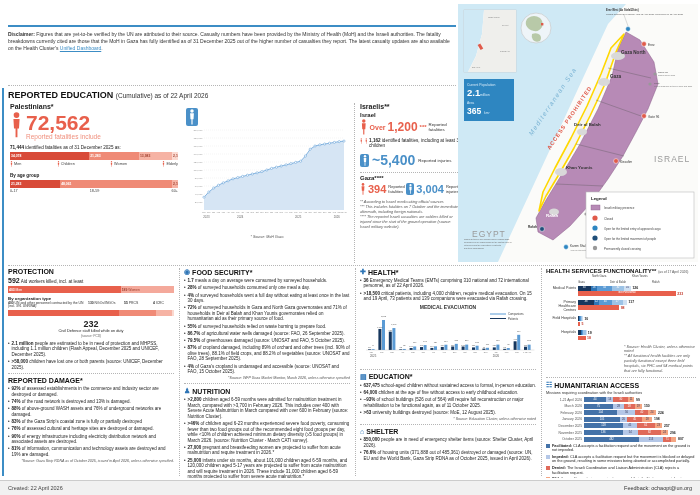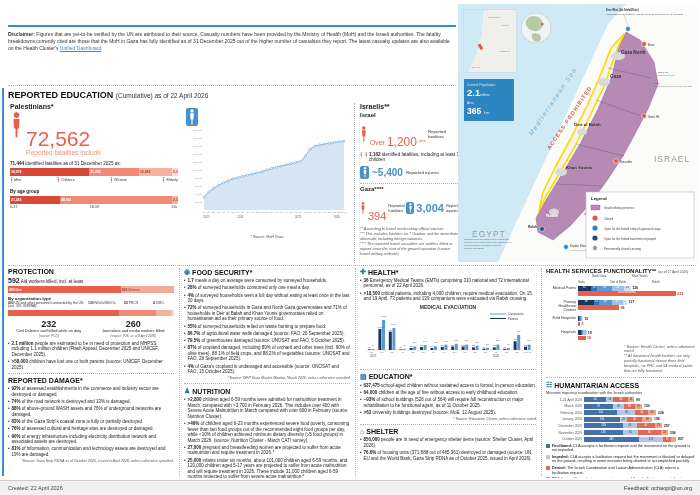--- a/index.html
+++ b/index.html
@@ -11,21 +11,21 @@
   #title{left:8px;top:6px;font-size:16px;font-weight:bold;color:#3c8dc5;letter-spacing:.3px;}
   #title-rule{left:8px;top:25px;width:448px;height:2px;background:#3c8dc5;}
   #datetime{right:5px;top:8px;font-size:6.5px;color:#3c8dc5;font-weight:bold;}
   #disclaimer{left:8px;top:31px;width:446px;font-size:5px;line-height:1.35;color:#333;}
   #disclaimer a{color:#3c8dc5;text-decoration:underline;cursor:pointer;}
   .dotted-h{border-top:1px dotted #b5b5b5;height:0;}
   #accent{left:2px;top:88px;width:2px;height:388px;background:#3c8dc5;}
   
   #cas-head{left:8px;top:90px;font-size:9px;font-weight:bold;color:#111;}
   #cas-head span{font-weight:normal;font-size:6.5px;color:#333;}
-  .big-red{color:#e8604c;font-weight:normal;margin-top:16px;}
+  .big-red{color:#e8604c;font-weight:bold;}
   .big-blue{color:#4a90c8;font-weight:bold;}
   .cap-red{color:#f0907e;}
   .cap-blue{color:#8ab4dc;}
   .stackbar{display:flex;height:8px;width:100%;overflow:hidden;}
   .stackbar .seg{height:100%;font-size:3.4px;color:#fff;white-space:nowrap;padding-left:1px;overflow:visible;line-height:8px;}
   .bar-labels{display:flex;justify-content:space-between;font-size:3.8px;color:#444;margin-top:1px;}
   .bar-labels .lb{display:flex;align-items:center;gap:1px;}
   .person-xs{width:3px;height:6px;fill:#e8604c;}
   .person-big{width:13px;height:26px;fill:#e8604c;}
   .person-med{width:8px;height:16px;fill:#e8604c;}
@@ -275,21 +275,21 @@
         </svg>
       <span style="font-weight:normal;"><b>1,162</b><span> identified fatalities, including at least 33 children</span></span>
     </div>
     <div style="display:flex;align-items:center;gap:3px;margin-top:4px;">
       <span class="injicon" style="width:9px;height:13px;">
           <svg width="6" height="11" viewBox="0 0 10 22">
             <circle cx="5" cy="2.6" r="2.4"></circle>
             <path d="M2.4,6 h5.2 l-0.5,8 h-1.3 v7.4 h-1.6 v-7.4 h-1.3 z"></path>
           </svg>
         </span>
-      <span class="big-blue" style="font-size:10px;">~5,400</span>
+      <span class="big-blue" style="font-size:14px;">~5,400</span>
       <span style="font-size:4.4px;color:#333;">Reported injuries</span>
     </div>
     <div class="dotted-h" style="margin-top:4px;"></div>
     <div style="font-size:6px;font-weight:bold;margin-top:2px;">Gaza****</div>
     <div style="display:flex;align-items:center;gap:2px;margin-top:2px;">
       <svg class="person-med" viewBox="0 0 10 22" style="width:6px;height:12px;">
           <circle cx="5" cy="2.6" r="2.4"></circle>
           <path d="M2.4,6 h5.2 l-0.5,8 h-1.3 v7.4 h-1.6 v-7.4 h-1.3 z"></path>
         </svg>
       <span class="big-red" style="font-size:11px;">394</span>
@@ -437,25 +437,20 @@
         <div class="seg" style="width: 22.0713%; background: rgb(240, 138, 118);"><b></b></div>
         <div class="seg" style="width: 9.33786%; background: rgb(246, 179, 164);"><b></b></div>
         <div class="seg" style="width: 0.679117%; background: rgb(251, 217, 208);"><b></b></div>
       </div>
     <div class="statgrid">
 
         <div class="st">
           <div class="v">232</div>
           <div class="t">Civil Defence staff killed while on duty</div>
           <div class="s">(source: PCD)</div>
-        </div>
-        <div class="st">
-          <div class="v">260</div>
-          <div class="t">Journalists and media workers killed</div>
-          <div class="s">(source: PJS, as of 8 April 2026)</div>
         </div>
       </div>
     <div>
 
     <div class="bl">
           <span class="dot">•</span>
           <span><b>2.1 million</b><span> people are estimated to be in need of protection and MHPSS, including 1.1 million children (Flash Appeal, December 2025 and UNICEF, December 2025).</span></span>
         </div>
         <div class="bl">
           <span class="dot">•</span>

